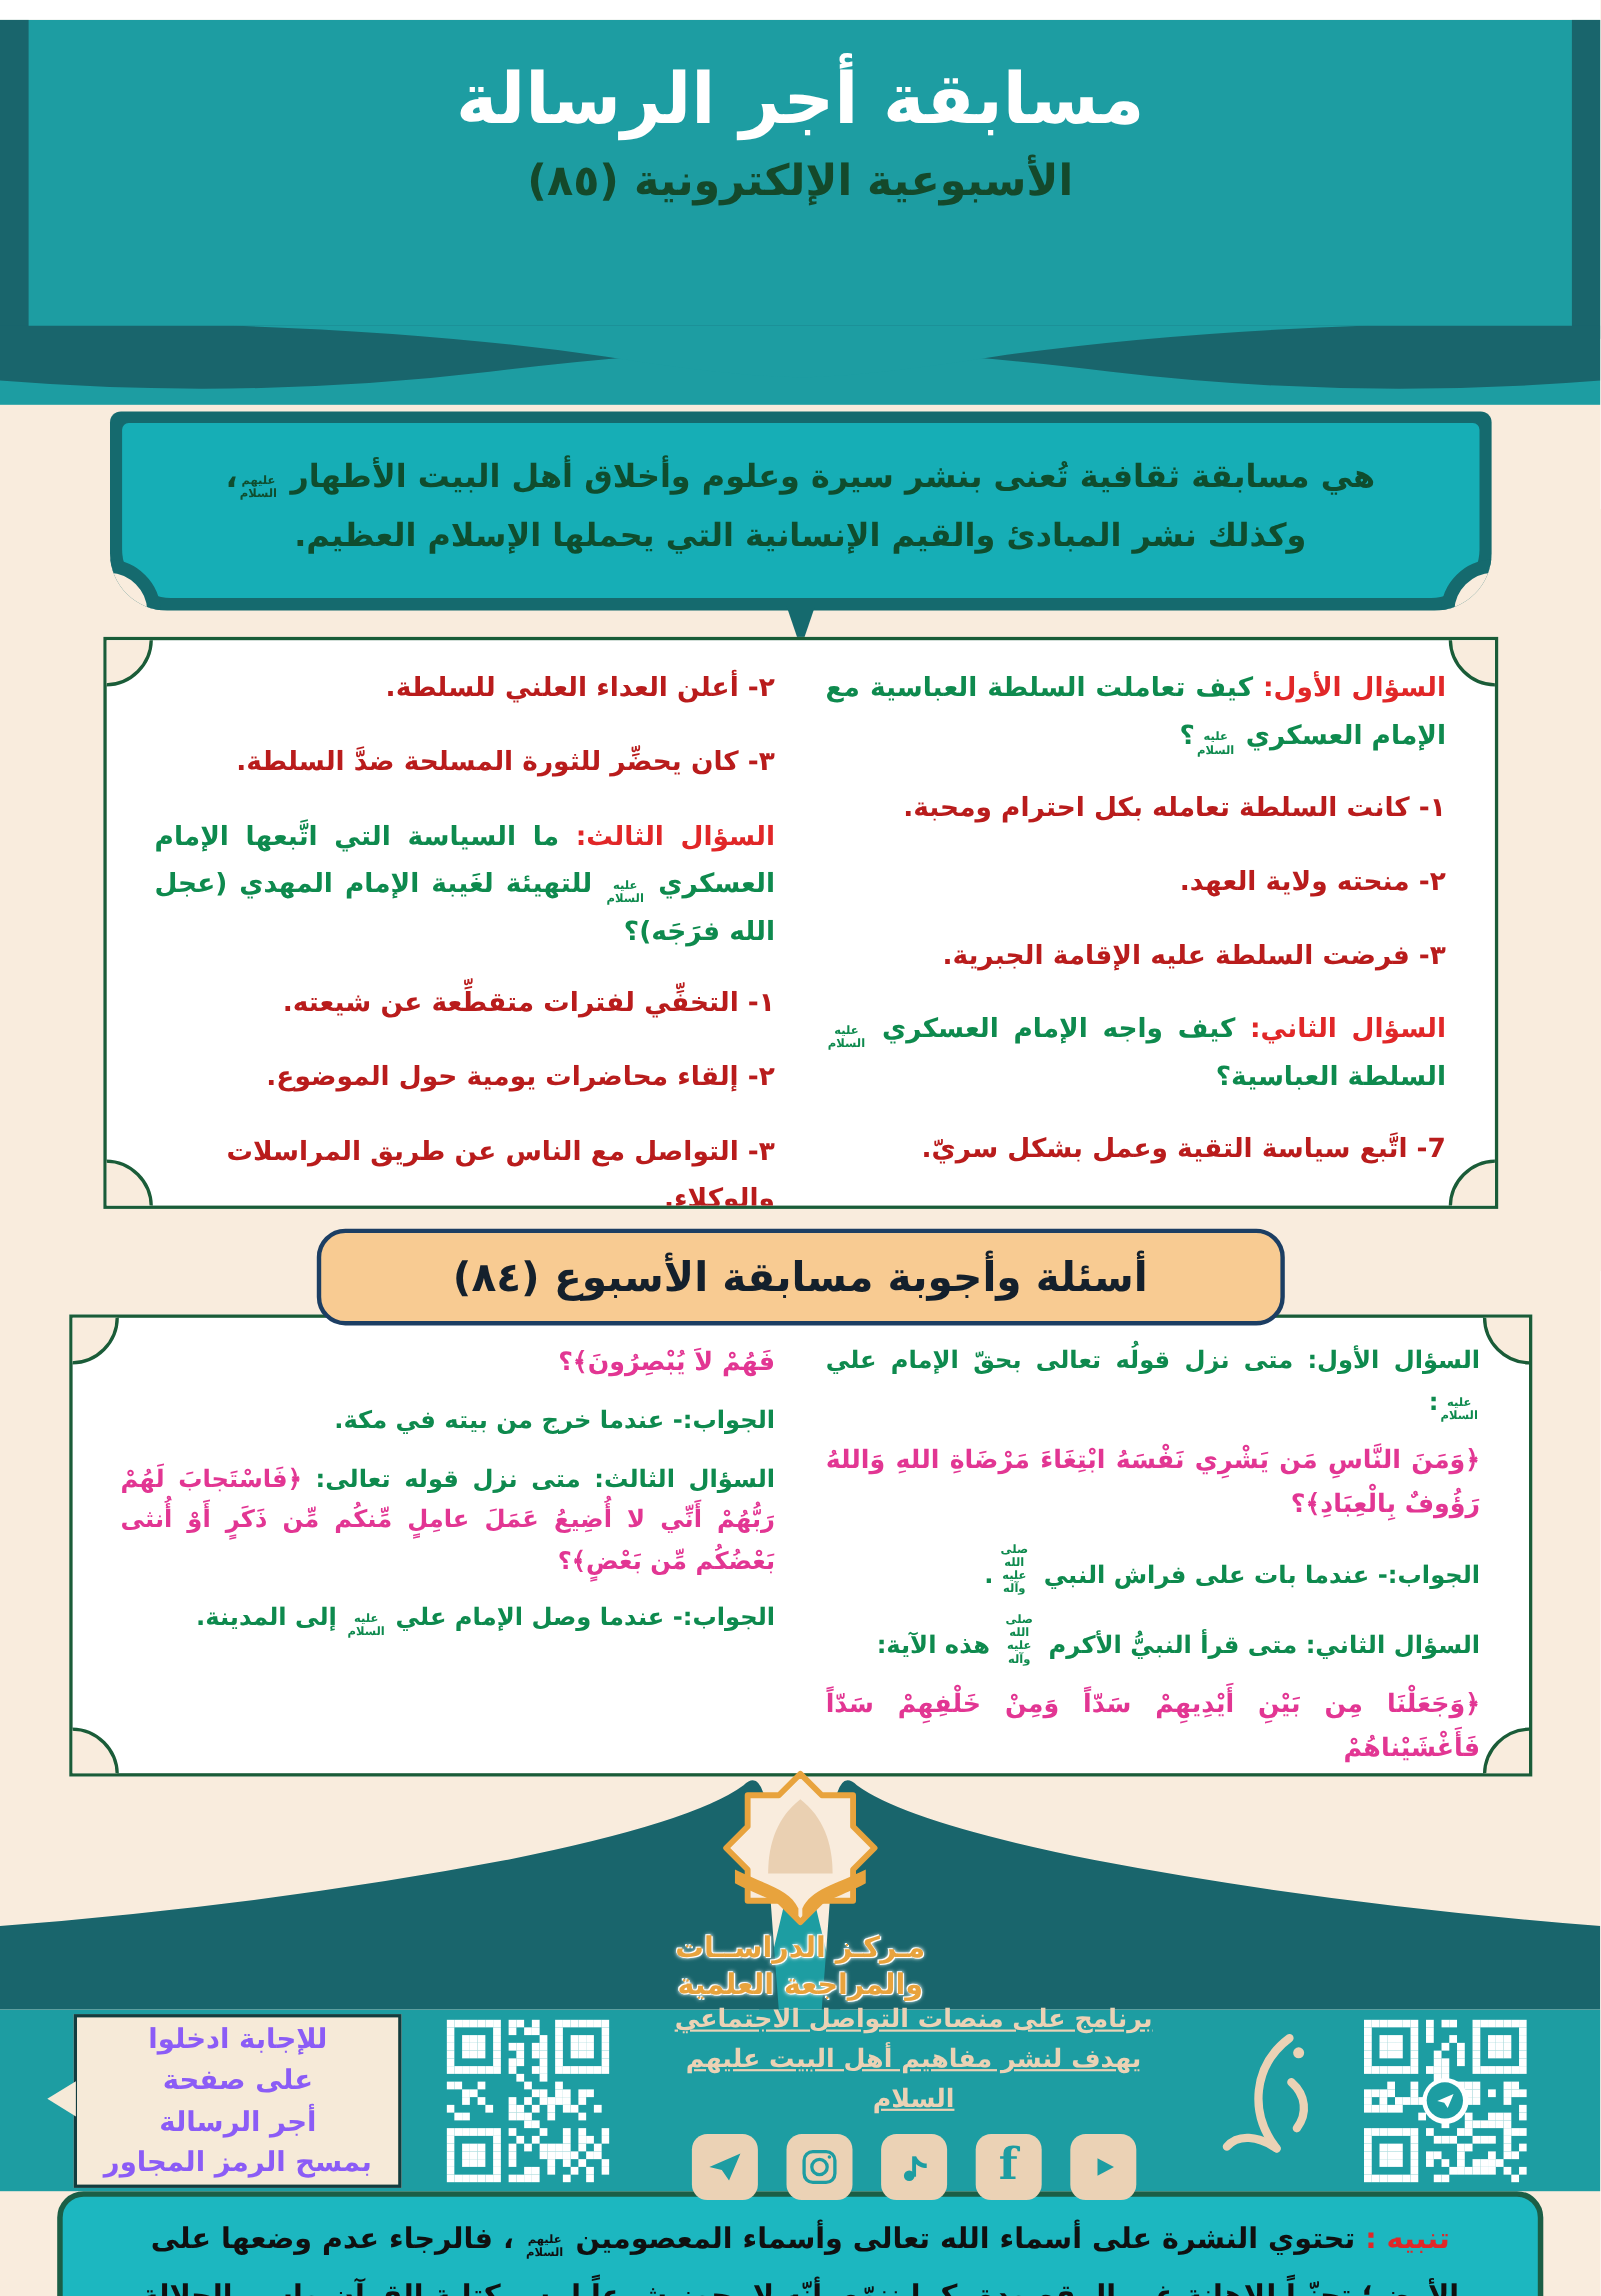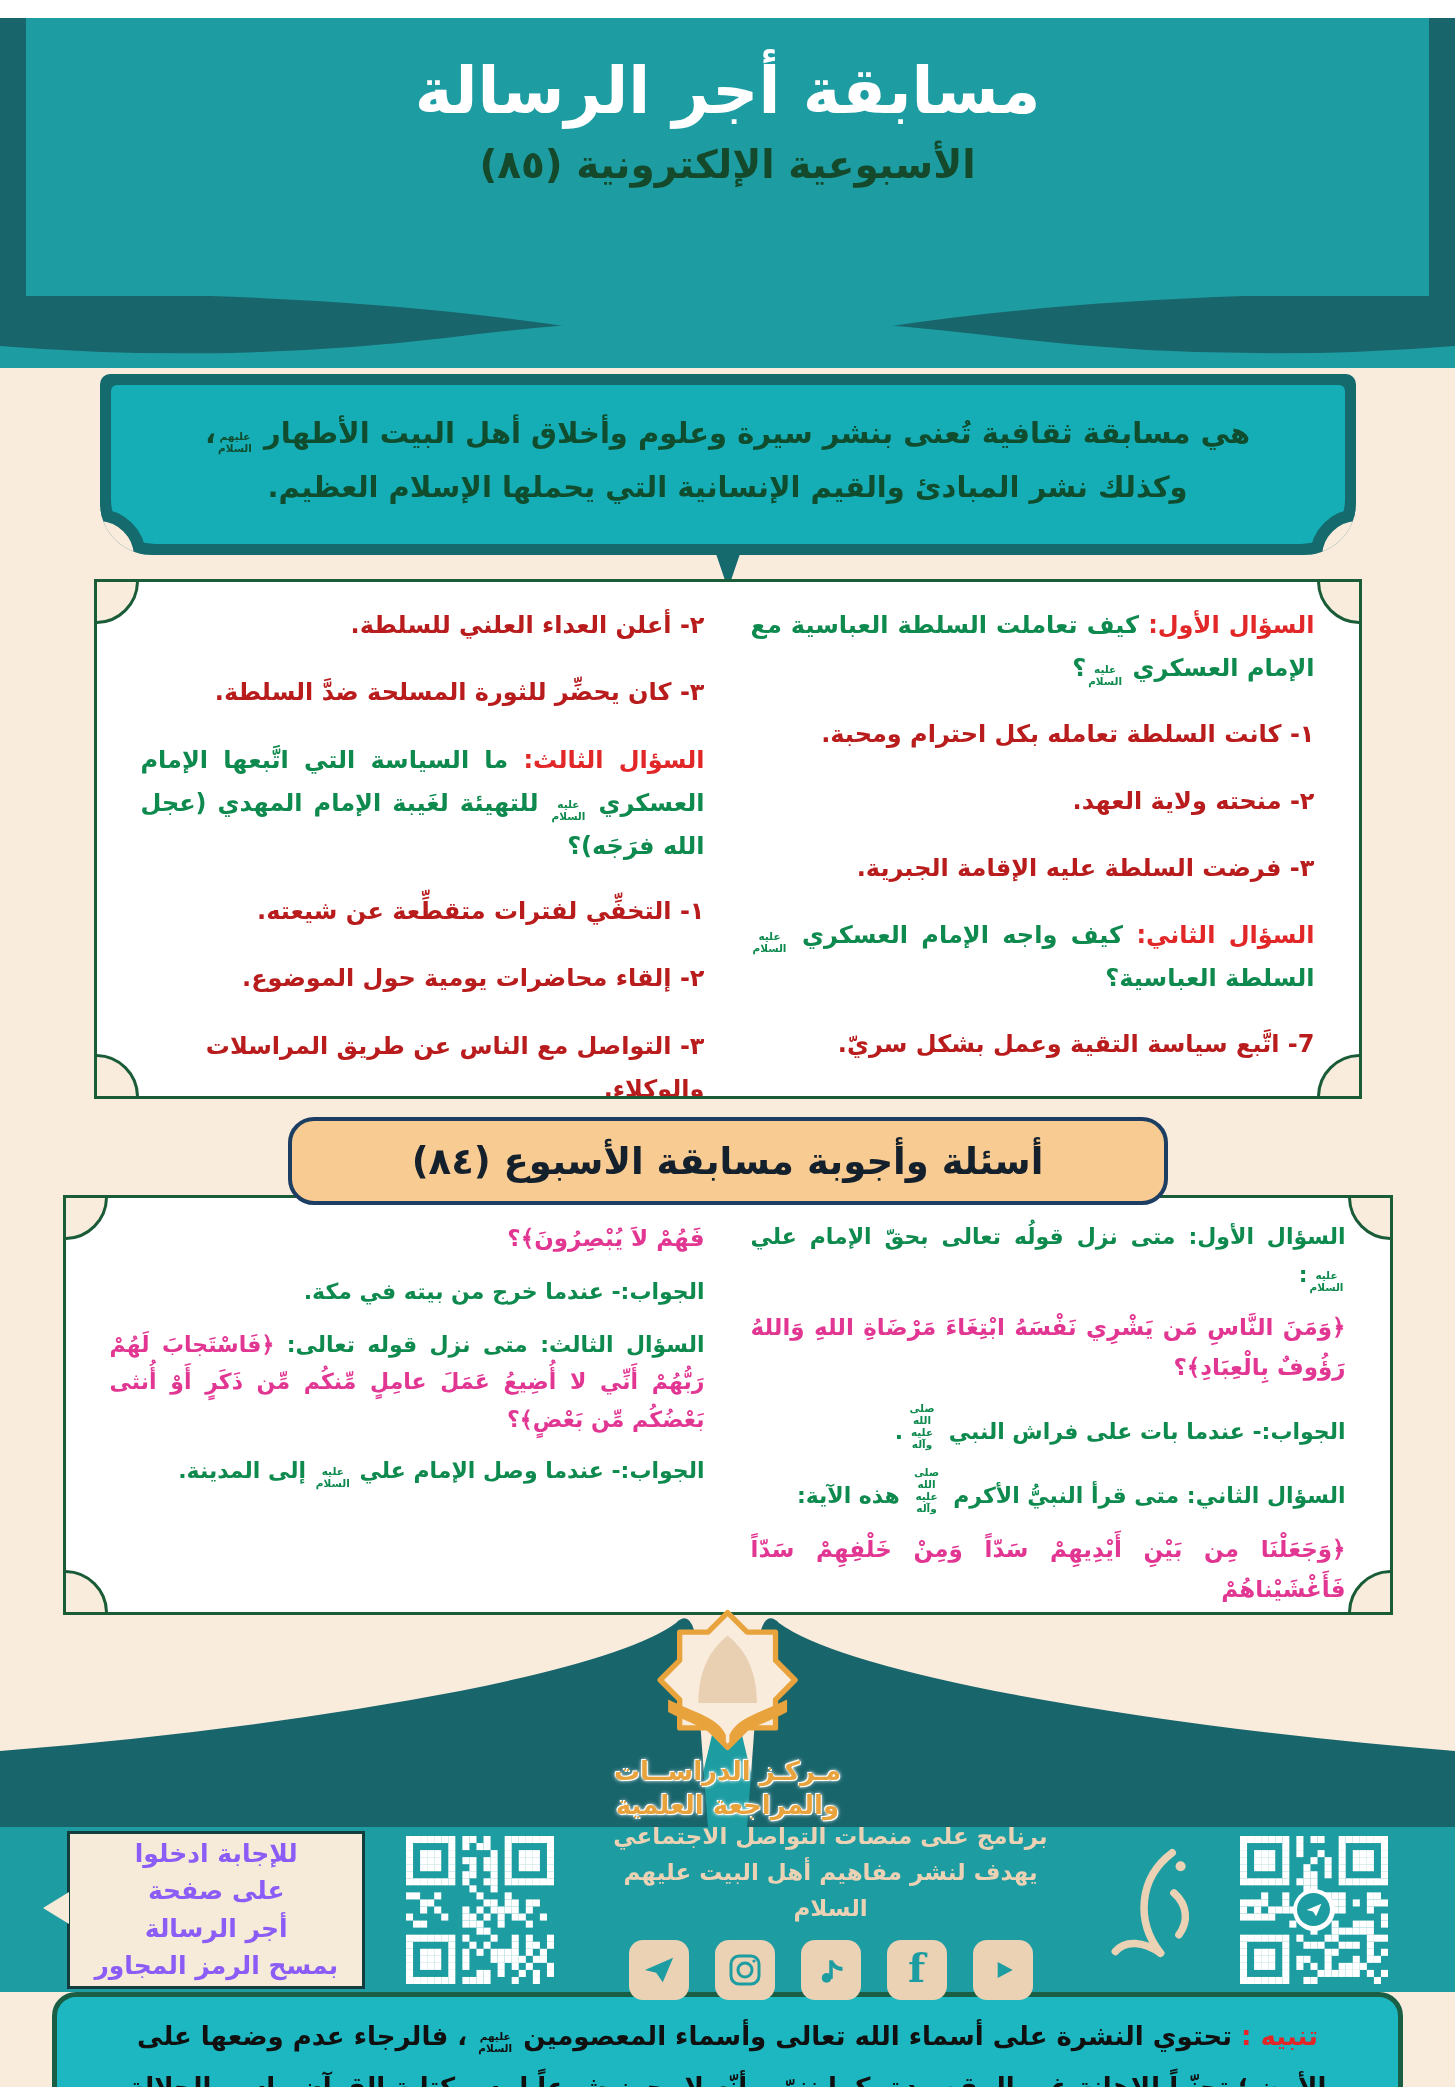--- a/index.html
+++ b/index.html
@@ -55,21 +55,21 @@
 
   
   .footer{position:relative;height:165px;background:#1d9da2;display:flex;align-items:center;justify-content:space-evenly;padding:0 26px;}
   .qr-wrap{position:relative;width:148px;height:148px;flex:none;}
   .qr-svg{width:100%;height:100%;display:block;}
   .tg-badge{position:absolute;top:50%;left:50%;transform:translate(-50%,-50%);width:42px;height:42px;border-radius:50%;
             background:#ffffff;display:flex;align-items:center;justify-content:center;}
   .tg-inner{width:33px;height:33px;border-radius:50%;background:#1d9da2;display:flex;align-items:center;justify-content:center;}
   .calli{flex:none;}
   .program{flex:none;width:470px;text-align:center;color:#ebd2b5;}
-  .program .pline{font-size:23px;line-height:1.55;}
+  .program .pline{font-size:23px;line-height:1.55;text-decoration:underline;}
   .social-row{direction:ltr;display:flex;justify-content:center;gap:26px;margin-top:14px;}
   .sicon{width:60px;height:60px;border-radius:14px;background:#ebd2b5;display:flex;align-items:center;justify-content:center;
          color:#1d9da2;flex:none;}
   .sicon .fb{font-family:"DejaVu Serif",serif;font-size:40px;line-height:1;margin-top:-4px;}
   .bubble{position:relative;flex:none;width:292px;height:152px;background:#f6ead8;border:3px solid #123c3e;
           display:flex;flex-direction:column;align-items:center;justify-content:center;color:#8b5cf6;font-size:25px;line-height:1.5;}
   .bubble::after{content:'';position:absolute;left:-27px;top:38%;width:0;height:0;
           border-top:16px solid transparent;border-bottom:16px solid transparent;border-right:26px solid #f6ead8;}
 
   

